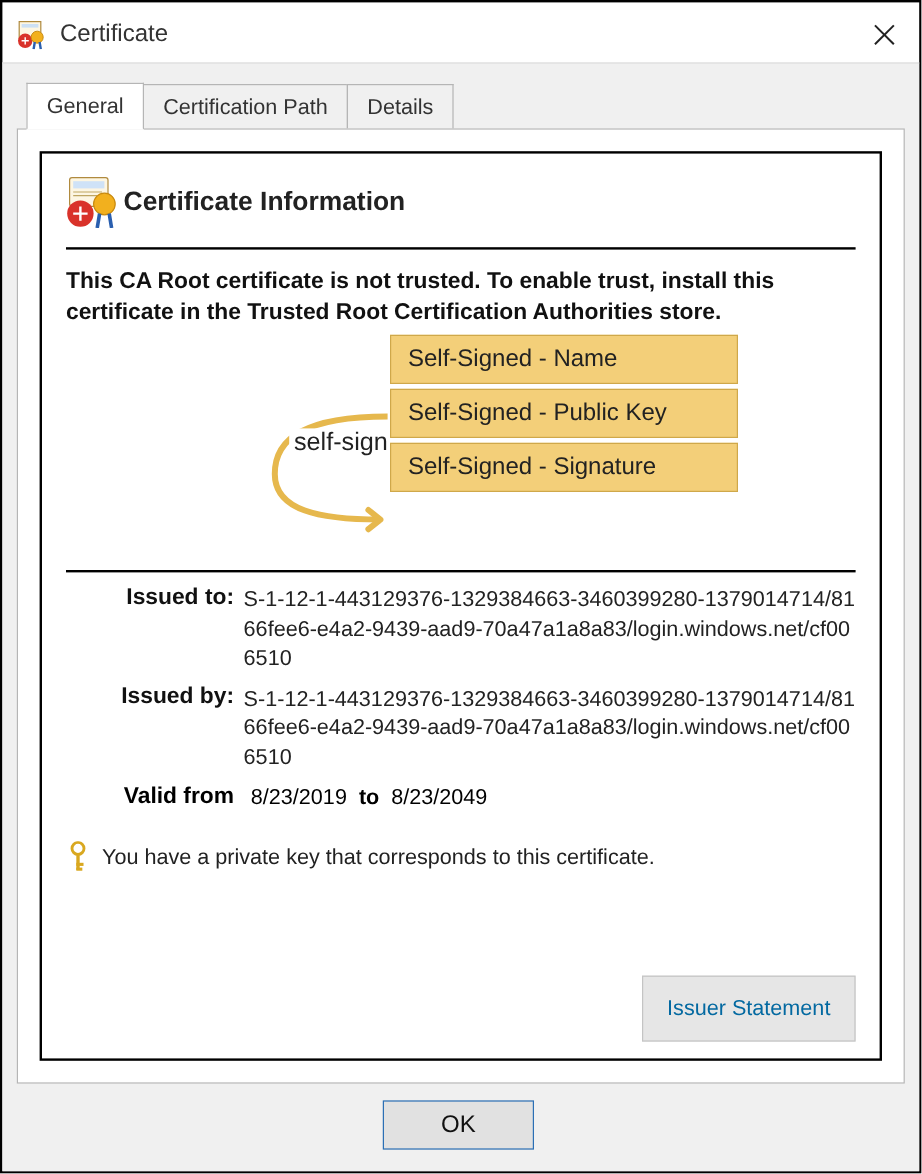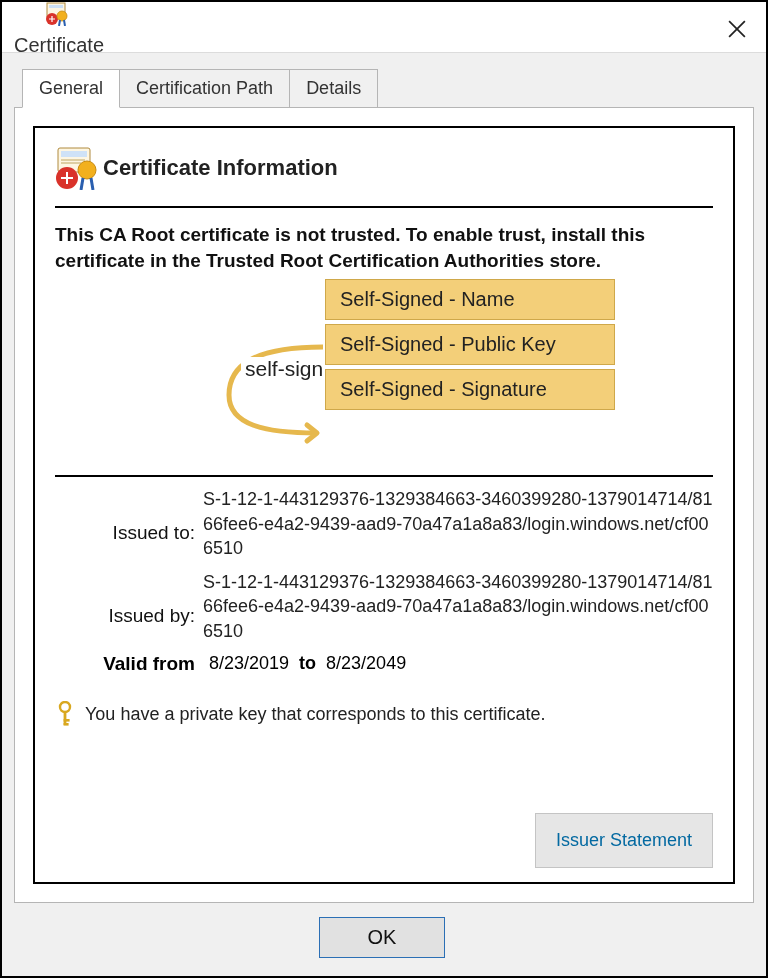--- a/index.html
+++ b/index.html
@@ -20,35 +20,35 @@
     display: flex;
     flex-direction: column;
   }
   .titlebar {
     display: flex;
     align-items: center;
     justify-content: space-between;
     padding: 8px 12px 4px 12px;
     height: 50px;
   }
-  .titlebar-left { display: flex; align-items: center; gap: 8px; flex-direction: column; }
+  .titlebar-left { display: flex; align-items: flex-start; gap: 8px; }
   .titlebar-title { font-size: 20px; color: #333; }
   .cert-title-icon { width: 28px; height: 24px; position: relative; }
   .close-btn { font-size: 26px; color: #222; cursor: pointer; padding: 0 8px; line-height: 1; }
   .body-area {
     flex: 1;
     background: #f0f0f0;
     border-top: 1px solid #dcdcdc;
     padding: 12px 12px 12px 12px;
     display: flex;
     flex-direction: column;
   }
   .tabstrip {
     display: flex;
-    align-items: flex-start;
+    align-items: flex-end;
     margin-bottom: -1px;
     margin-top: 4px;
     margin-left: 8px;
   }
   .tab {
     background: #f0f0f0;
     border: 1px solid #b5b5b5;
     border-bottom: none;
     padding: 8px 16px 8px 16px;
     font-size: 18px;
@@ -113,23 +113,23 @@
     font-size: 21px; color: #222; background: #fff;
     padding: 0 4px;
   }
   .curved-arrow {
     position: absolute;
     left: 160px; top: 56px;
     width: 120px; height: 110px;
   }
   .hr-thin { border: none; border-top: 2px solid #000; margin: 6px 0 10px 0; }
   .detail-row { display: flex; align-items: flex-start; margin-bottom: 10px; }
-  .detail-label { width: 148px; text-align: right; font-weight: 400; font-size: 19px; color: #111; padding-right: 8px; flex: 0 0 auto; margin-top: 35px; }
+  .detail-label { width: 148px; text-align: right; font-weight: 700; font-size: 19px; color: #111; padding-right: 8px; flex: 0 0 auto; }
   .detail-value { font-size: 18px; color: #222; line-height: 1.35; word-break: break-all; }
-  .valid-row { display: flex; align-items: flex-start; margin-bottom: 8px;}
+  .valid-row { display: flex; align-items: flex-end; margin-bottom: 8px;}
   .valid-row .lbl { font-weight: 700; font-size: 19px; width: 148px; text-align: right; padding-right: 8px; }
   .valid-row .v1, .valid-row .v2 { font-size: 18px; padding: 0 6px; }
   .valid-row .to { font-weight: 700; font-size: 18px; padding: 0 4px; }
   .pk-row { display: flex; align-items: center; gap: 10px; margin-top: 18px; font-size: 18px; color: #222; }
   .key-icon { width: 20px; height: 26px; flex: 0 0 auto; }
   .issuer-btn-row { display: flex; justify-content: flex-end; margin-top: 8px; }
   .issuer-btn {
     background: #e6e6e6; border: 1px solid #c4c4c4; color: #0369a1;
     padding: 16px 20px; font-size: 18px; cursor: default;
   }

